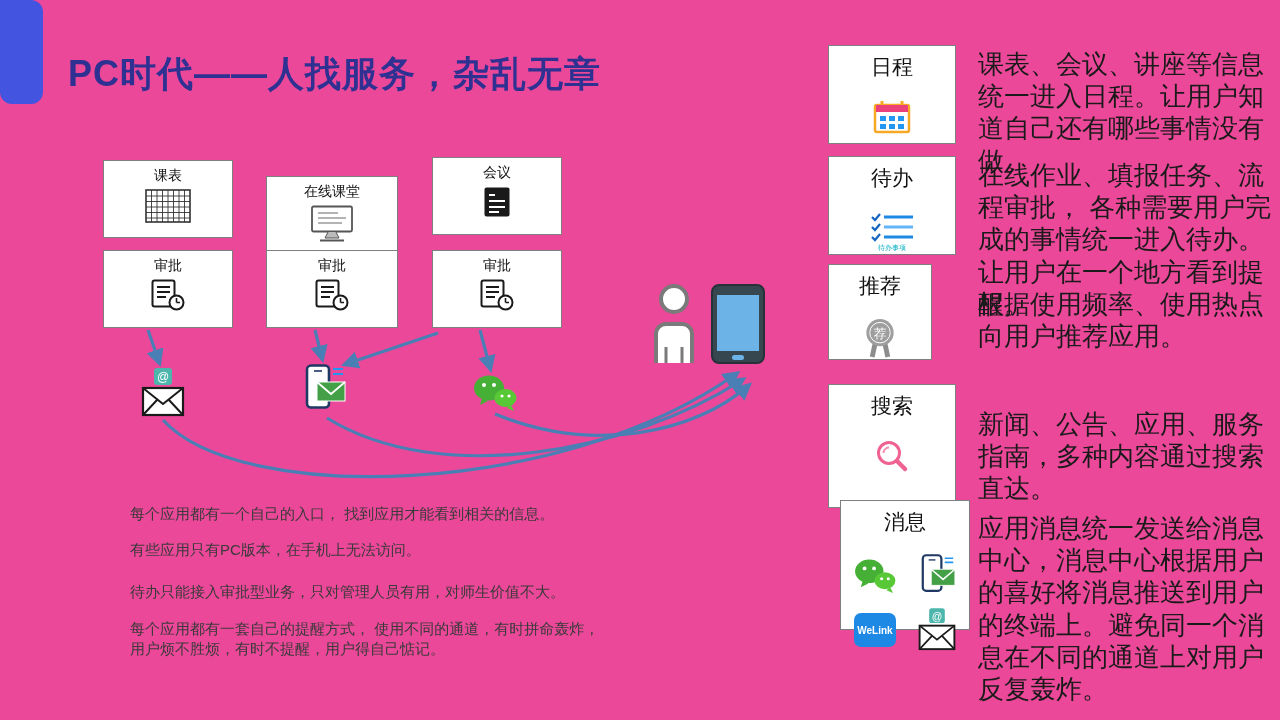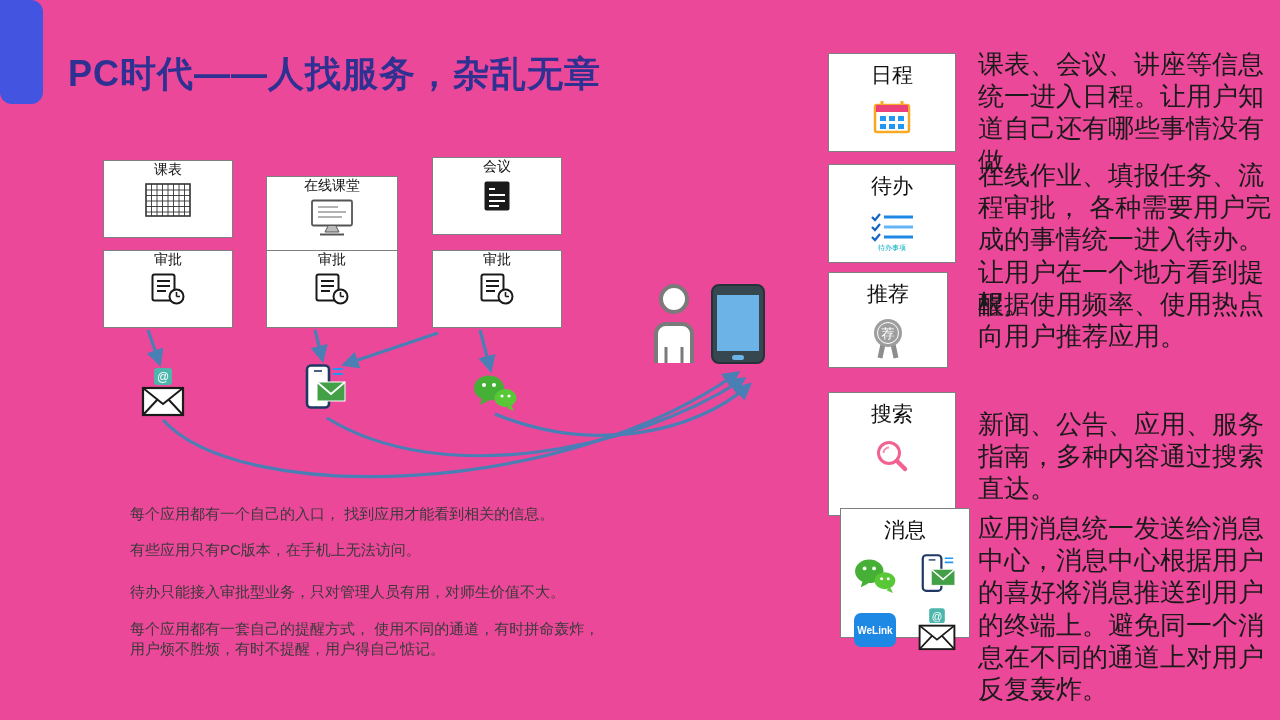--- a/index.html
+++ b/index.html
@@ -5,28 +5,28 @@
   html,body{margin:0;padding:0;background:#fff;}
   .slide{position:relative;width:1280px;height:720px;background:#ec4899;overflow:hidden;
          font-family:"Liberation Sans","DejaVu Sans",sans-serif;}
   .accent{position:absolute;left:0;top:0;width:43px;height:104px;background:#4254e0;
           border-radius:0 12px 12px 12px;}
   .title{position:absolute;left:68px;top:50px;margin:0;font-size:36px;font-weight:600;
          color:#2e3192;letter-spacing:1px;white-space:nowrap;}
   .arrows{position:absolute;left:0;top:0;}
   .appbox{position:absolute;height:78px;border:1px solid #7f7f7f;background:#fff;
           display:flex;flex-direction:column;align-items:center;box-sizing:border-box;
-          padding-top:0;gap:4px;}
+          padding-top:6px;gap:4px;}
   .appbox-label{font-size:14px;color:#111;}
   .chan{position:absolute;}
   .figure{position:absolute;}
   .note{position:absolute;left:118px;width:490px;margin:12px;font-size:15px;color:#3a3a3a;
         line-height:1.35;}
   .feature-box{position:absolute;border:1px solid #7f7f7f;background:#fff;box-sizing:border-box;
-               display:flex;flex-direction:column;align-items:center;padding-top:7px;gap:10px;margin-top:8px;}
+               display:flex;flex-direction:column;align-items:center;padding-top:7px;gap:18px;}
   .feature-label{font-size:21px;color:#111;}
   .feature-desc{position:absolute;left:978px;width:296px;margin:0;font-size:26px;color:#1a1a1a;
                 line-height:1.24;}
   .msg-grid{display:flex;flex-wrap:wrap;width:104px;justify-content:space-between;
             align-items:center;row-gap:10px;}
 </style>
 </head>
 <body>
 
 <div class="slide">
@@ -178,21 +178,21 @@
       <path d="M15,7 H44" stroke="#1e88e5" stroke-width="3"></path>
       <path d="M3,17 l3,3 5,-6" stroke="#1565c0" stroke-width="2.2" fill="none"></path>
       <path d="M15,17 H44" stroke="#64b5f6" stroke-width="3"></path>
       <path d="M3,27 l3,3 5,-6" stroke="#1565c0" stroke-width="2.2" fill="none"></path>
       <path d="M15,27 H44" stroke="#1e88e5" stroke-width="3"></path>
       <text x="23" y="40" font-size="7" fill="#00acc1" text-anchor="middle">待办事项</text>
     </svg>
   </div>
   <p class="feature-desc" style="top:159px">在线作业、填报任务、流程审批， 各种需要用户完成的事情统一进入待办。让用户在一个地方看到提醒。</p>
 
-  <div class="feature-box" style="left:828px;top:264px;width:120px;height:96px">
+  <div class="feature-box" style="left:828px;top:264px;width:104px;height:96px">
     <span class="feature-label">推荐</span>
     <svg width="36" height="42" viewBox="0 0 36 42">
       <path d="M13,26 L10,40 M23,26 L26,40" stroke="#8d8d8d" stroke-width="5"></path>
       <circle cx="18" cy="15" r="14" fill="#9e9e9e"></circle>
       <circle cx="18" cy="15" r="10.5" fill="none" stroke="#fff" stroke-width="1"></circle>
       <text x="18" y="20" font-size="13" fill="#fff" text-anchor="middle">荐</text>
     </svg>
   </div>
   <p class="feature-desc" style="top:288px">根据使用频率、使用热点向用户推荐应用。</p>
 

